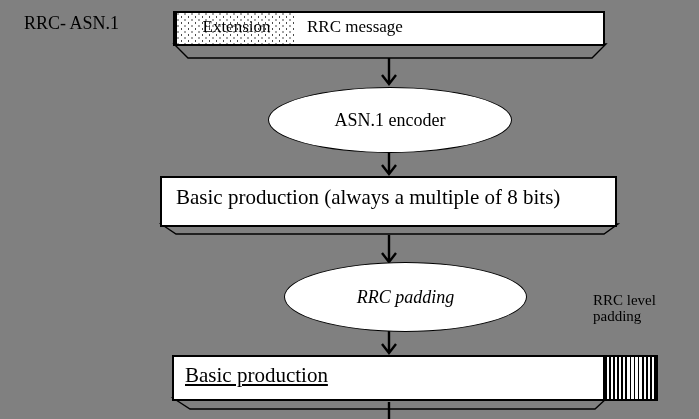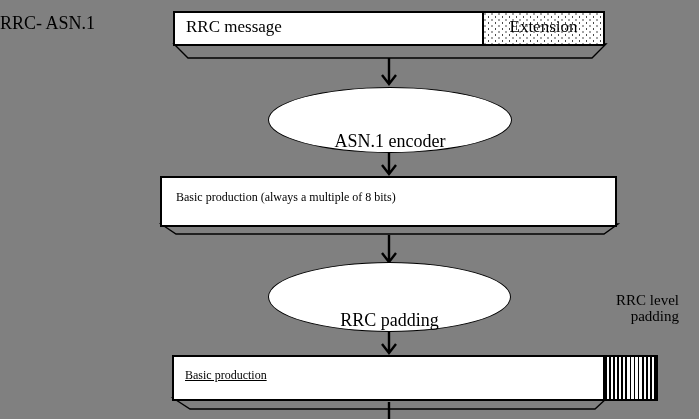--- a/index.html
+++ b/index.html
@@ -45,43 +45,43 @@
     background-size: 7px 6px;
     background-position: 1px 1px, 4.5px 4px;
   }
   .ellipse {
     position: absolute;
     background: #ffffff;
     border: 1.5px solid #000;
     border-radius: 50%;
     box-sizing: border-box;
     display: flex;
-    align-items: flex-end;
+    align-items: center;
     justify-content: center;
     font-size: 18px;
   }
   .striped {
     position: absolute;
     box-sizing: border-box;
     border: 2px solid #000;
     background: repeating-linear-gradient(90deg,
       #000 0px, #000 1.7px, #ffffff 1.7px, #ffffff 4.1px);
   }
   .side-label {
     position: absolute;
     font-size: 18px;
     white-space: nowrap;
   }
   .small-label {
     position: absolute;
     font-size: 15px;
     line-height: 1.05;
-    text-align: right;
+    text-align: left;
   }
-  .text-17 { font-size: 12px; }
+  .text-17 { font-size: 21px; }
 </style>
 </head>
 <body>
 
 <div class="stage">
 
   <svg class="layer" width="699" height="419" viewBox="0 0 699 419">
 
     <polygon points="174,44 188,58 592,58 606,44" fill="#808080" stroke="#000" stroke-width="1.4"></polygon>
     <polygon points="161,224 176,234 604,234 618,224" fill="#808080" stroke="#000" stroke-width="1.4"></polygon>
@@ -91,38 +91,38 @@
 
     <path d="M389,152 L389,174 M382,165 L389,174 L396,165" stroke="#000" stroke-width="2.4" fill="none"></path>
 
     <path d="M389,235 L389,262 M382,253 L389,262 L396,253" stroke="#000" stroke-width="2.4" fill="none"></path>
 
     <path d="M389,331 L389,353 M382,344 L389,353 L396,344" stroke="#000" stroke-width="2.4" fill="none"></path>
 
     <path d="M389,402 L389,419" stroke="#000" stroke-width="2.4" fill="none"></path>
   </svg>
 
-  <div class="side-label" style="left:0; top:13px;">RRC- ASN.1</div>
+  <div class="side-label" style="left:24px; top:13px;">RRC- ASN.1</div>
 
   <div class="node box-row" style="left:173px; top:11px; width:432px; height:35px;">
-    <div class="cell cell-grow">RRC message</div>
     <div class="cell cell-ext">
       <span>Extension</span>
     </div>
+    <div class="cell cell-grow">RRC message</div>
   </div>
 
   <div class="ellipse" style="left:268px; top:87px; width:244px; height:66px;">
     <span>ASN.1 encoder</span>
   </div>
 
   <div class="node" style="left:160px; top:176px; width:457px; height:51px; padding-left:14px; padding-bottom:9px;">
     <span class="text-17">Basic production (always a multiple of 8 bits)</span>
   </div>
 
-  <div class="ellipse" style="left:268px; top:262px; width:243px; height:70px;">
+  <div class="ellipse" style="left:284px; top:262px; width:243px; height:70px;font-style:italic;">
     <span>RRC padding</span>
   </div>
 
   <div class="small-label" style="left:593px; top:293px; width:86px;">RRC level padding</div>
 
   <div class="node" style="left:172px; top:355px; width:433px; height:46px; padding-left:11px; padding-bottom:5px;text-decoration:underline;">
     <span class="text-17">Basic production</span>
   </div>
 
   <div class="striped" style="left:603px; top:355px; width:55px; height:46px;"></div>

